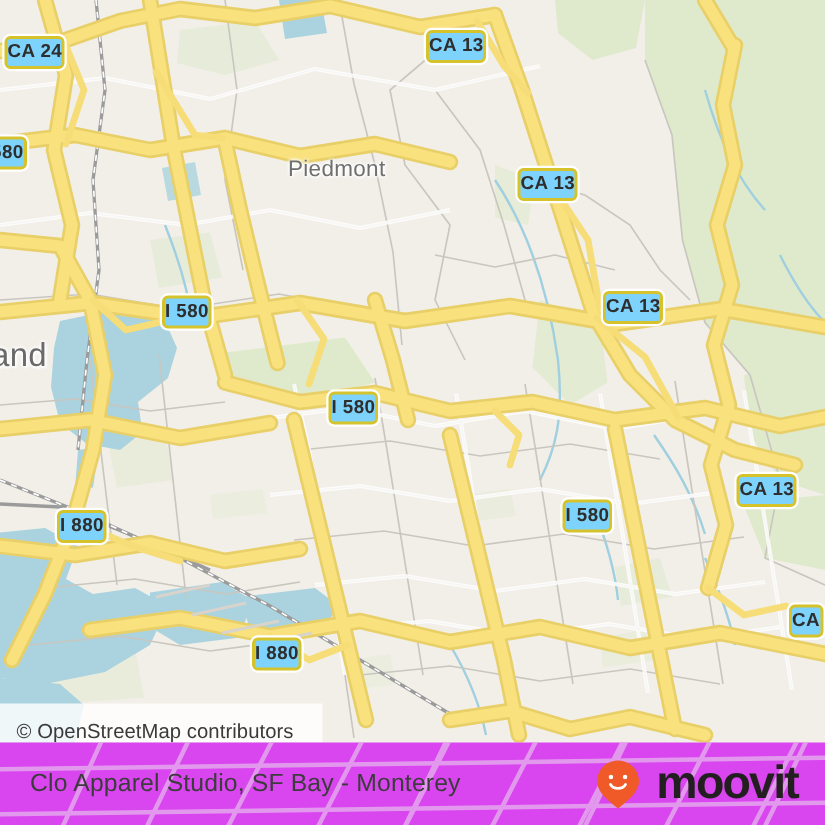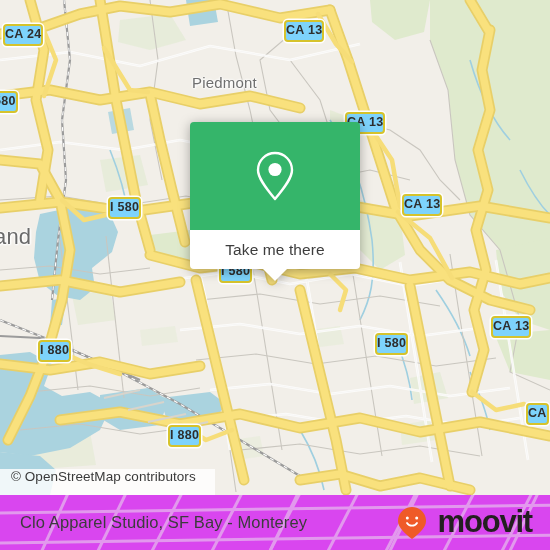--- a/index.html
+++ b/index.html
@@ -78,21 +78,21 @@
     border-left: 13px solid transparent;
     border-right: 13px solid transparent;
     border-top: 13px solid #ffffff;
   }
 
   
   #attribution {
     position: absolute; left: 0; top: 469px;
     width: 215px; height: 26px;
     background: rgba(255,255,255,.82);
-    display: flex; align-items: flex-start;
+    display: flex; align-items: flex-end;
   }
   #attribution span {
     color: #3a3a3a; font-size: 13.5px; padding-left: 11px;
     letter-spacing: .05px; white-space: nowrap;
   }
 
   
   #footer {
     position: absolute; left: 0; top: 495px;
     width: 550px; height: 55px;
@@ -298,48 +298,36 @@
         <g stroke="#d8d4cc" stroke-width="2" fill="none">
           <path d="M104,398 L140,390"></path>
           <path d="M128,410 L164,402"></path>
           <path d="M148,422 L186,414"></path>
           <path d="M170,430 L208,422"></path>
         </g>
       </g>
     </svg>
 
     <div class="place-label big" style="left:-6px; top:224px;">and</div>
-    <div class="place-label" style="left:192px; top:74px;">Piedmont</div>
+    <div class="place-label" style="left:192px; top:104px;">Piedmont</div>
 
     <div class="shield" style="left:3px;   top:24px;">CA 24</div>
     <div class="shield" style="left:284px; top:20px;">CA 13</div>
     <div class="shield" style="left:-8px;  top:91px;">580</div>
     <div class="shield" style="left:345px; top:112px;">CA 13</div>
     <div class="shield" style="left:-16px; top:167px;">0</div>
     <div class="shield" style="left:108px; top:197px;">I 580</div>
     <div class="shield" style="left:402px; top:194px;">CA 13</div>
     <div class="shield" style="left:219px; top:261px;">I 580</div>
     <div class="shield" style="left:491px; top:316px;">CA 13</div>
     <div class="shield" style="left:38px;  top:340px;">I 880</div>
     <div class="shield" style="left:375px; top:333px;">I 580</div>
     <div class="shield" style="left:526px; top:403px;">CA</div>
     <div class="shield" style="left:168px; top:425px;">I 880</div>
 
-    <div id="popup">
-      <div id="popup-body">
-        <svg id="popup-pin" viewBox="0 0 46 52">
-          <path d="M23,3 C13.6,3 6,10.6 6,20 C6,27.5 12.5,36.5 23,49 C33.5,36.5 40,27.5 40,20 C40,10.6 32.4,3 23,3 Z" fill="none" stroke="#ffffff" stroke-width="2.4" stroke-linejoin="round"></path>
-          <circle cx="23" cy="19.5" r="6.6" fill="#ffffff"></circle>
-        </svg>
-      </div>
-      <div id="popup-footer">
-        <span id="popup-footer-label">Take me there</span>
-        <div id="popup-tail"></div>
-      </div>
-    </div>
 
     <div id="attribution">
       <span>© OpenStreetMap contributors</span>
     </div>
   </div>
 
   <div id="footer">
     <svg id="footer-watermark" width="550" height="55" viewBox="0 0 550 55">
       <g stroke="#ececec" stroke-width="3" fill="none">
         <path d="M40,60 L70,-6"></path>

